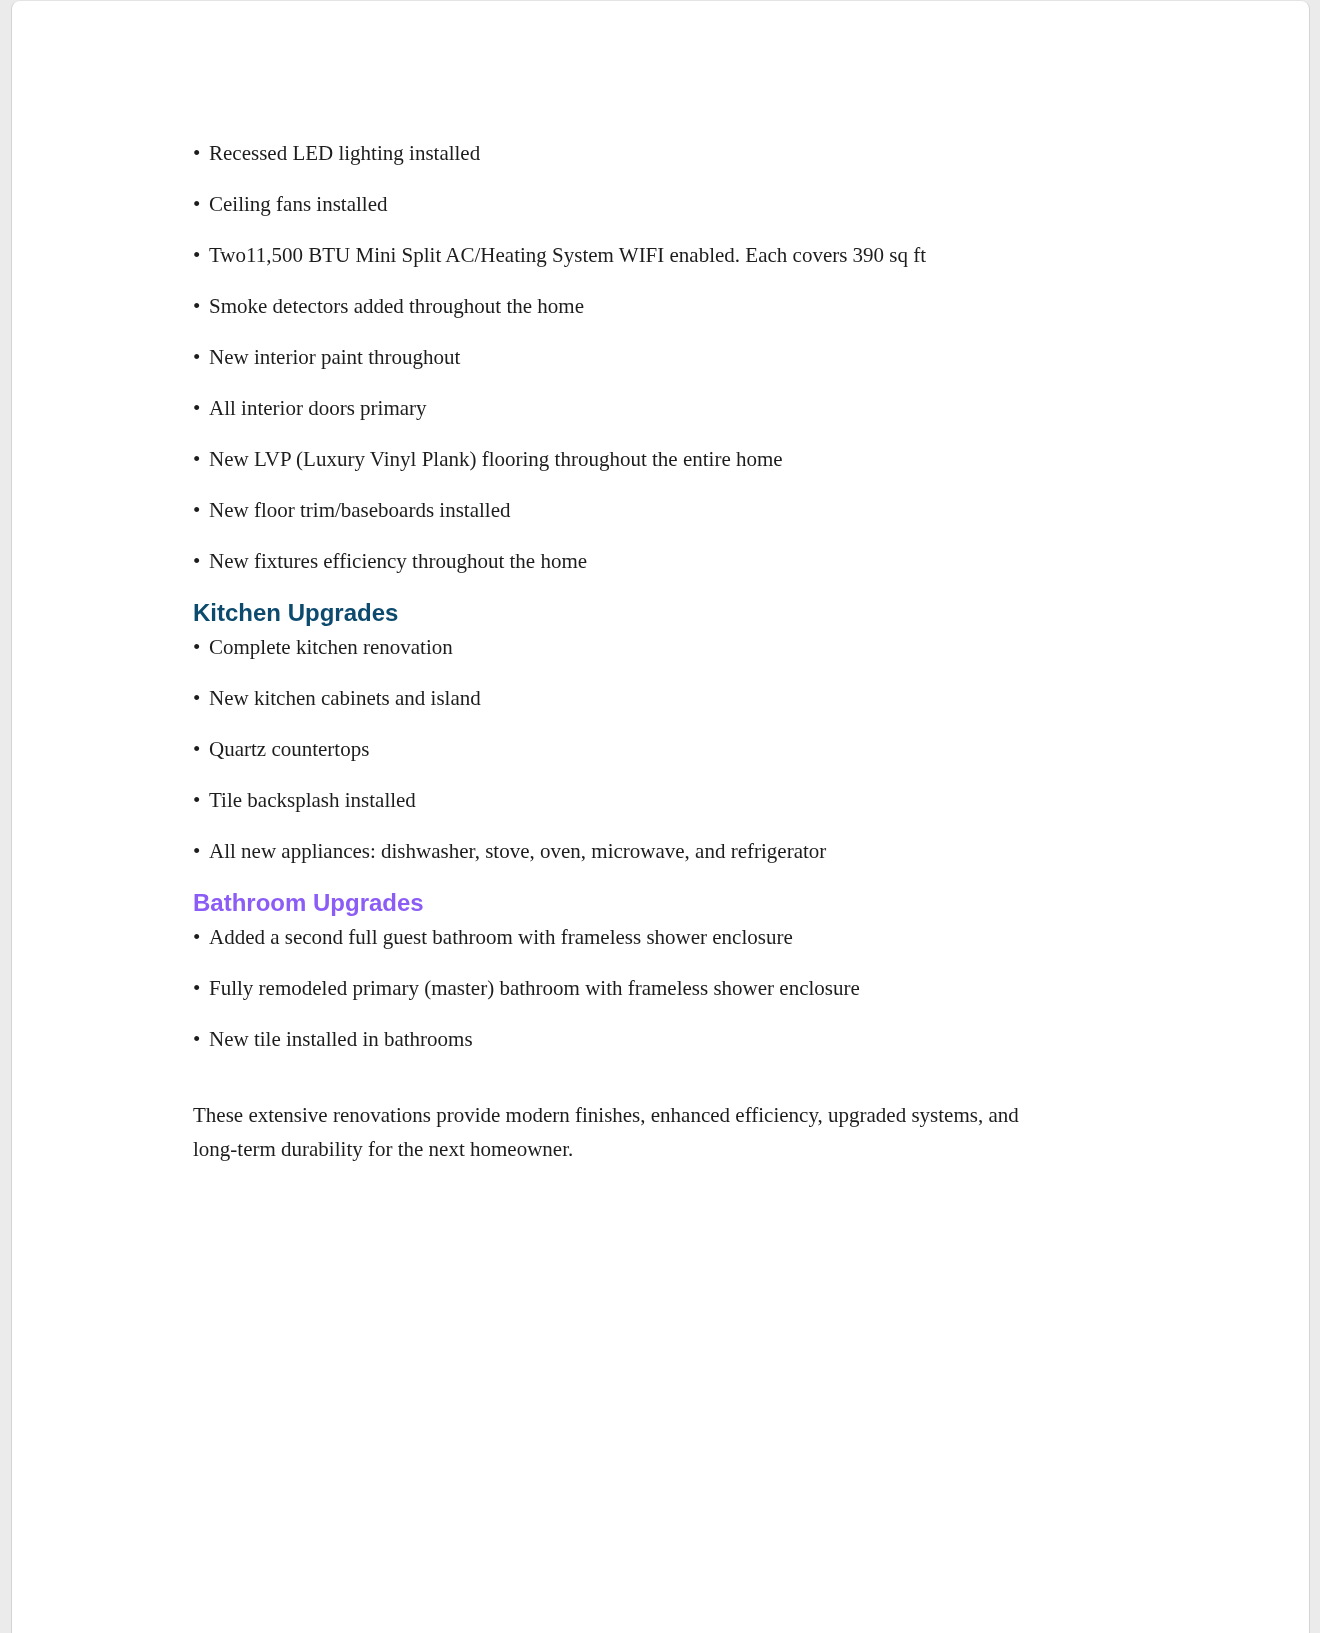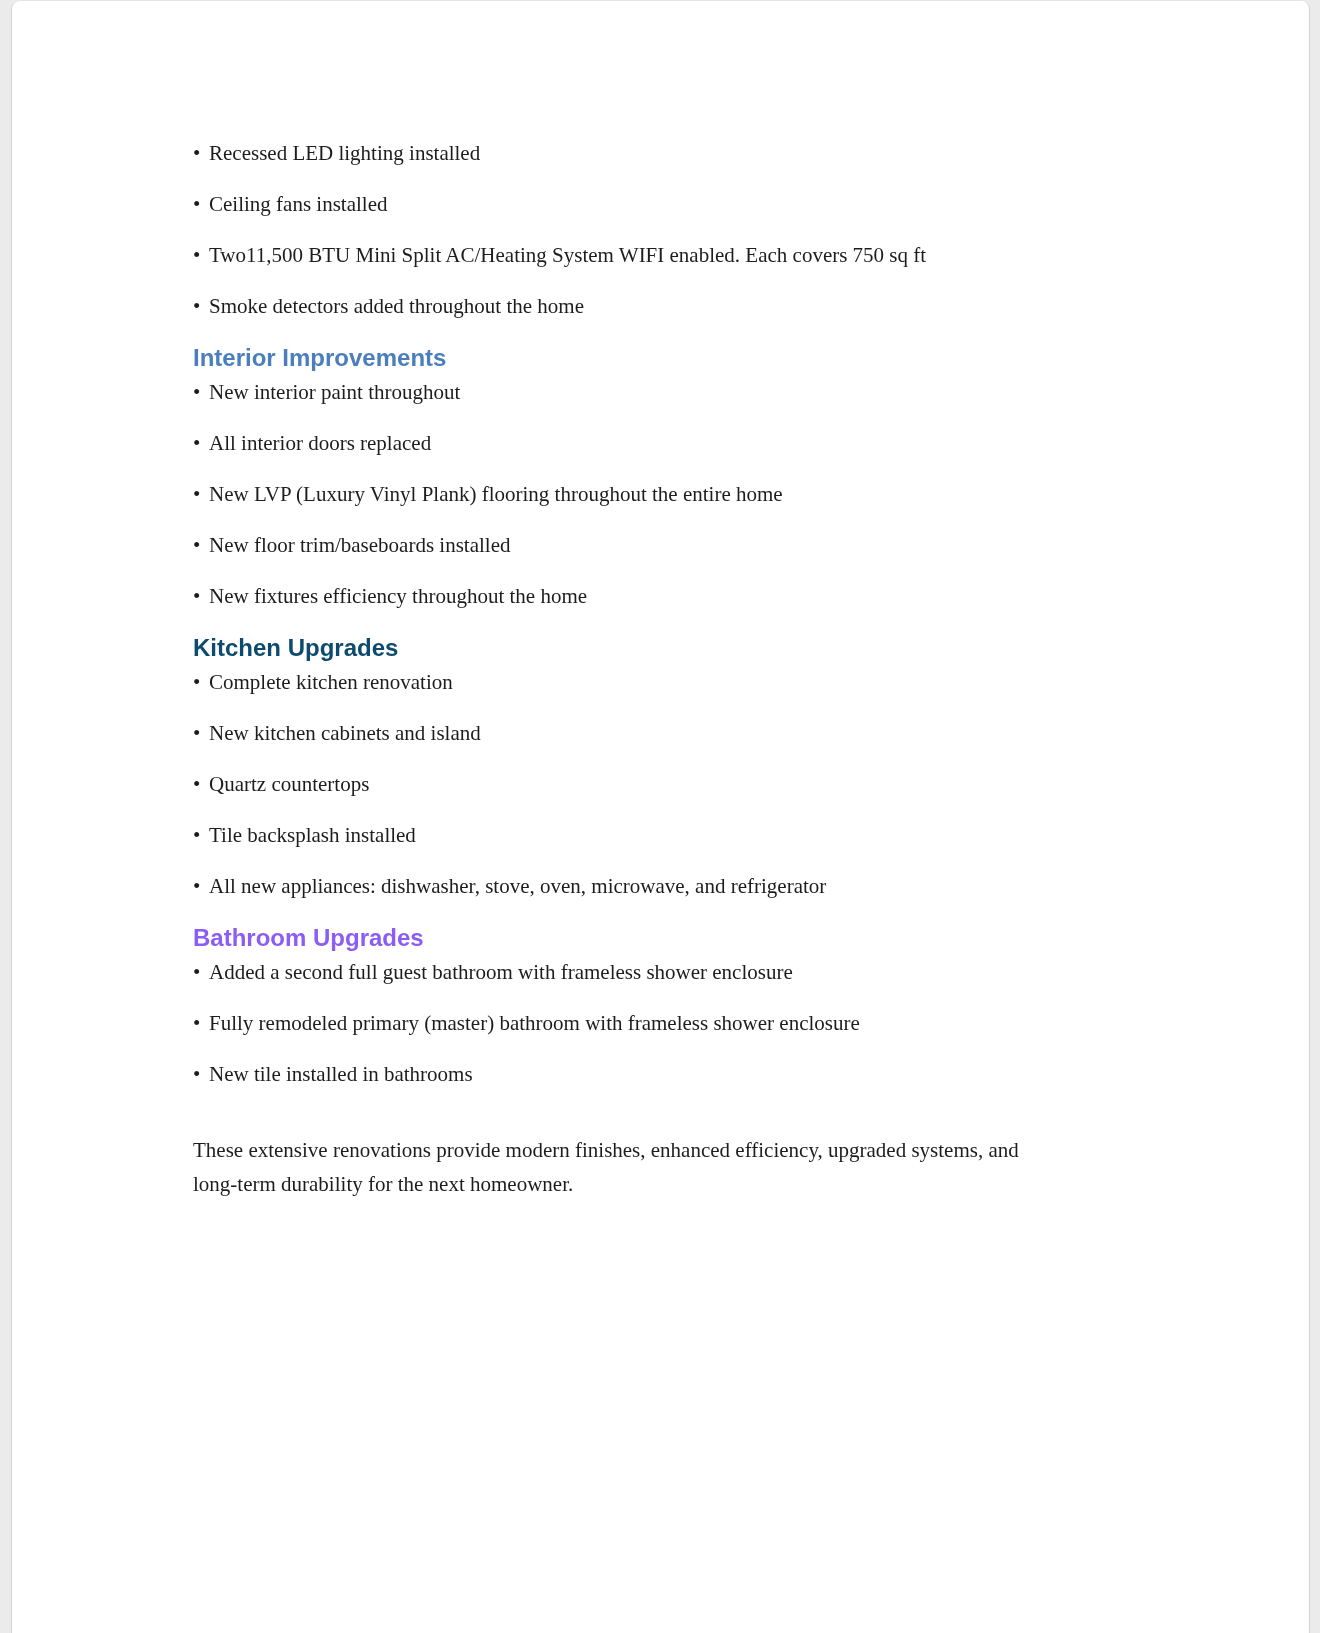--- a/index.html
+++ b/index.html
@@ -62,25 +62,24 @@
 </style>
 </head>
 <body>
 
 <div class="canvas">
   <div class="doc-page">
     <div class="doc-content">
       <div id="sections">
           <div class="bullet-item"><span class="bullet-dot">•</span><span>Recessed LED lighting installed</span></div>
           <div class="bullet-item"><span class="bullet-dot">•</span><span>Ceiling fans installed</span></div>
-          <div class="bullet-item"><span class="bullet-dot">•</span><span>Two11,500 BTU Mini Split AC/Heating System WIFI enabled. Each covers 750 sq ft</span></div>
+          <div class="bullet-item"><span class="bullet-dot">•</span><span>Two11,500 BTU Mini Split AC/Heating System WIFI enabled. Each covers 390 sq ft</span></div>
           <div class="bullet-item"><span class="bullet-dot">•</span><span>Smoke detectors added throughout the home</span></div>
-          <h2 class="section-heading" style="color: rgb(74, 126, 188);">Interior Improvements</h2>
           <div class="bullet-item"><span class="bullet-dot">•</span><span>New interior paint throughout</span></div>
-          <div class="bullet-item"><span class="bullet-dot">•</span><span>All interior doors replaced</span></div>
+          <div class="bullet-item"><span class="bullet-dot">•</span><span>All interior doors primary</span></div>
           <div class="bullet-item"><span class="bullet-dot">•</span><span>New LVP (Luxury Vinyl Plank) flooring throughout the entire home</span></div>
           <div class="bullet-item"><span class="bullet-dot">•</span><span>New floor trim/baseboards installed</span></div>
           <div class="bullet-item"><span class="bullet-dot">•</span><span>New fixtures efficiency throughout the home</span></div>
           <h2 class="section-heading" style="color: #0c4a6e;">Kitchen Upgrades</h2>
           <div class="bullet-item"><span class="bullet-dot">•</span><span>Complete kitchen renovation</span></div>
           <div class="bullet-item"><span class="bullet-dot">•</span><span>New kitchen cabinets and island</span></div>
           <div class="bullet-item"><span class="bullet-dot">•</span><span>Quartz countertops</span></div>
           <div class="bullet-item"><span class="bullet-dot">•</span><span>Tile backsplash installed</span></div>
           <div class="bullet-item"><span class="bullet-dot">•</span><span>All new appliances: dishwasher, stove, oven, microwave, and refrigerator</span></div>
           <h2 class="section-heading" style="color: #8b5cf6;">Bathroom Upgrades</h2>

